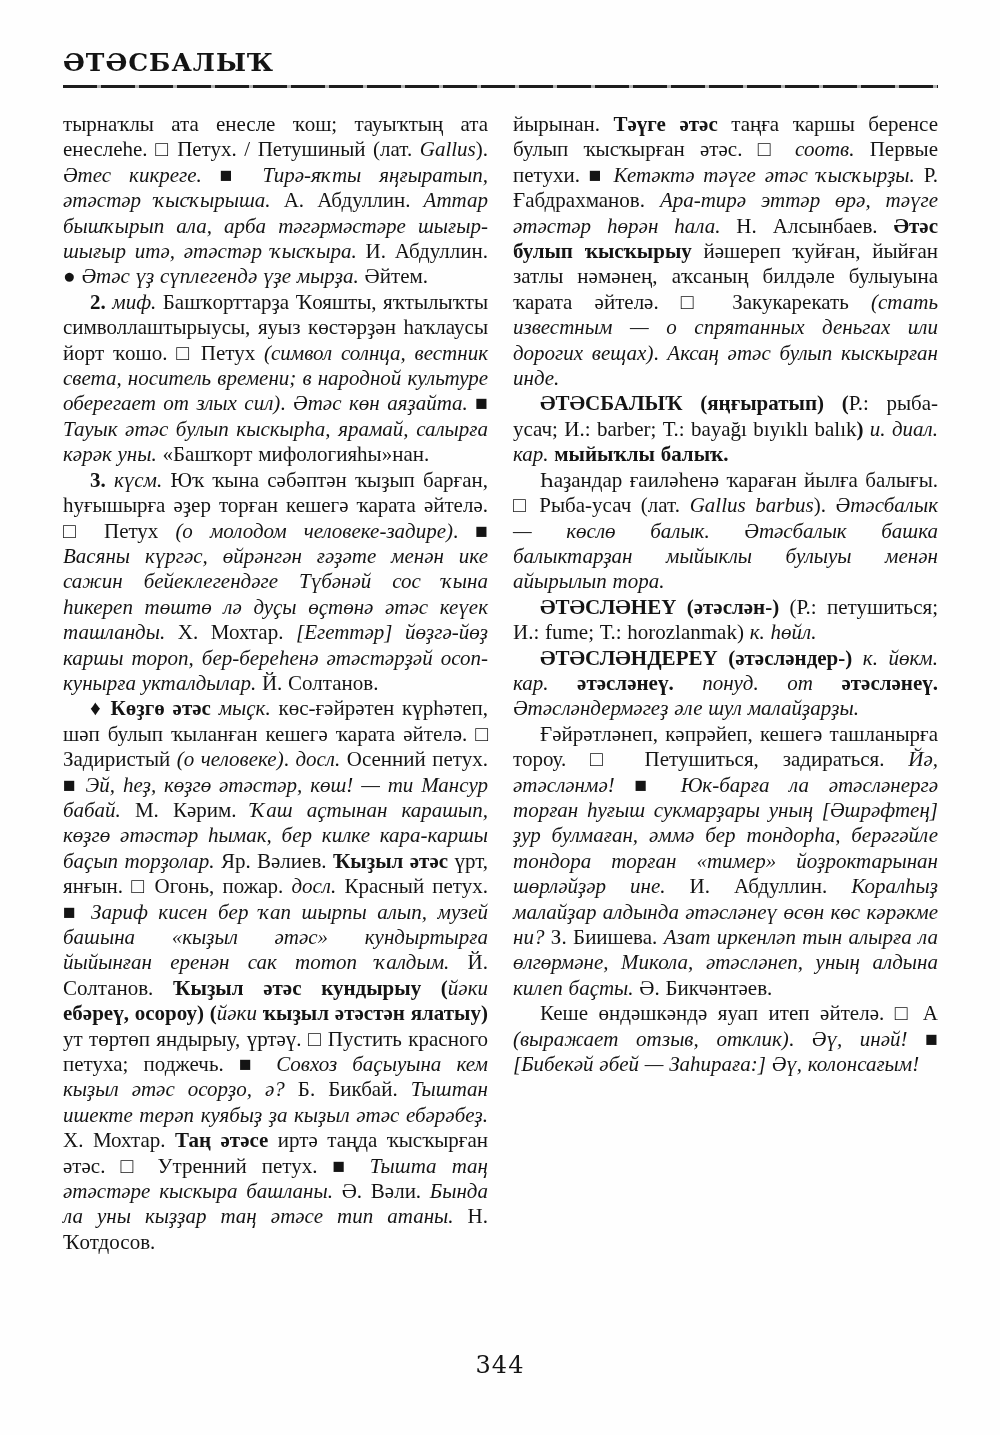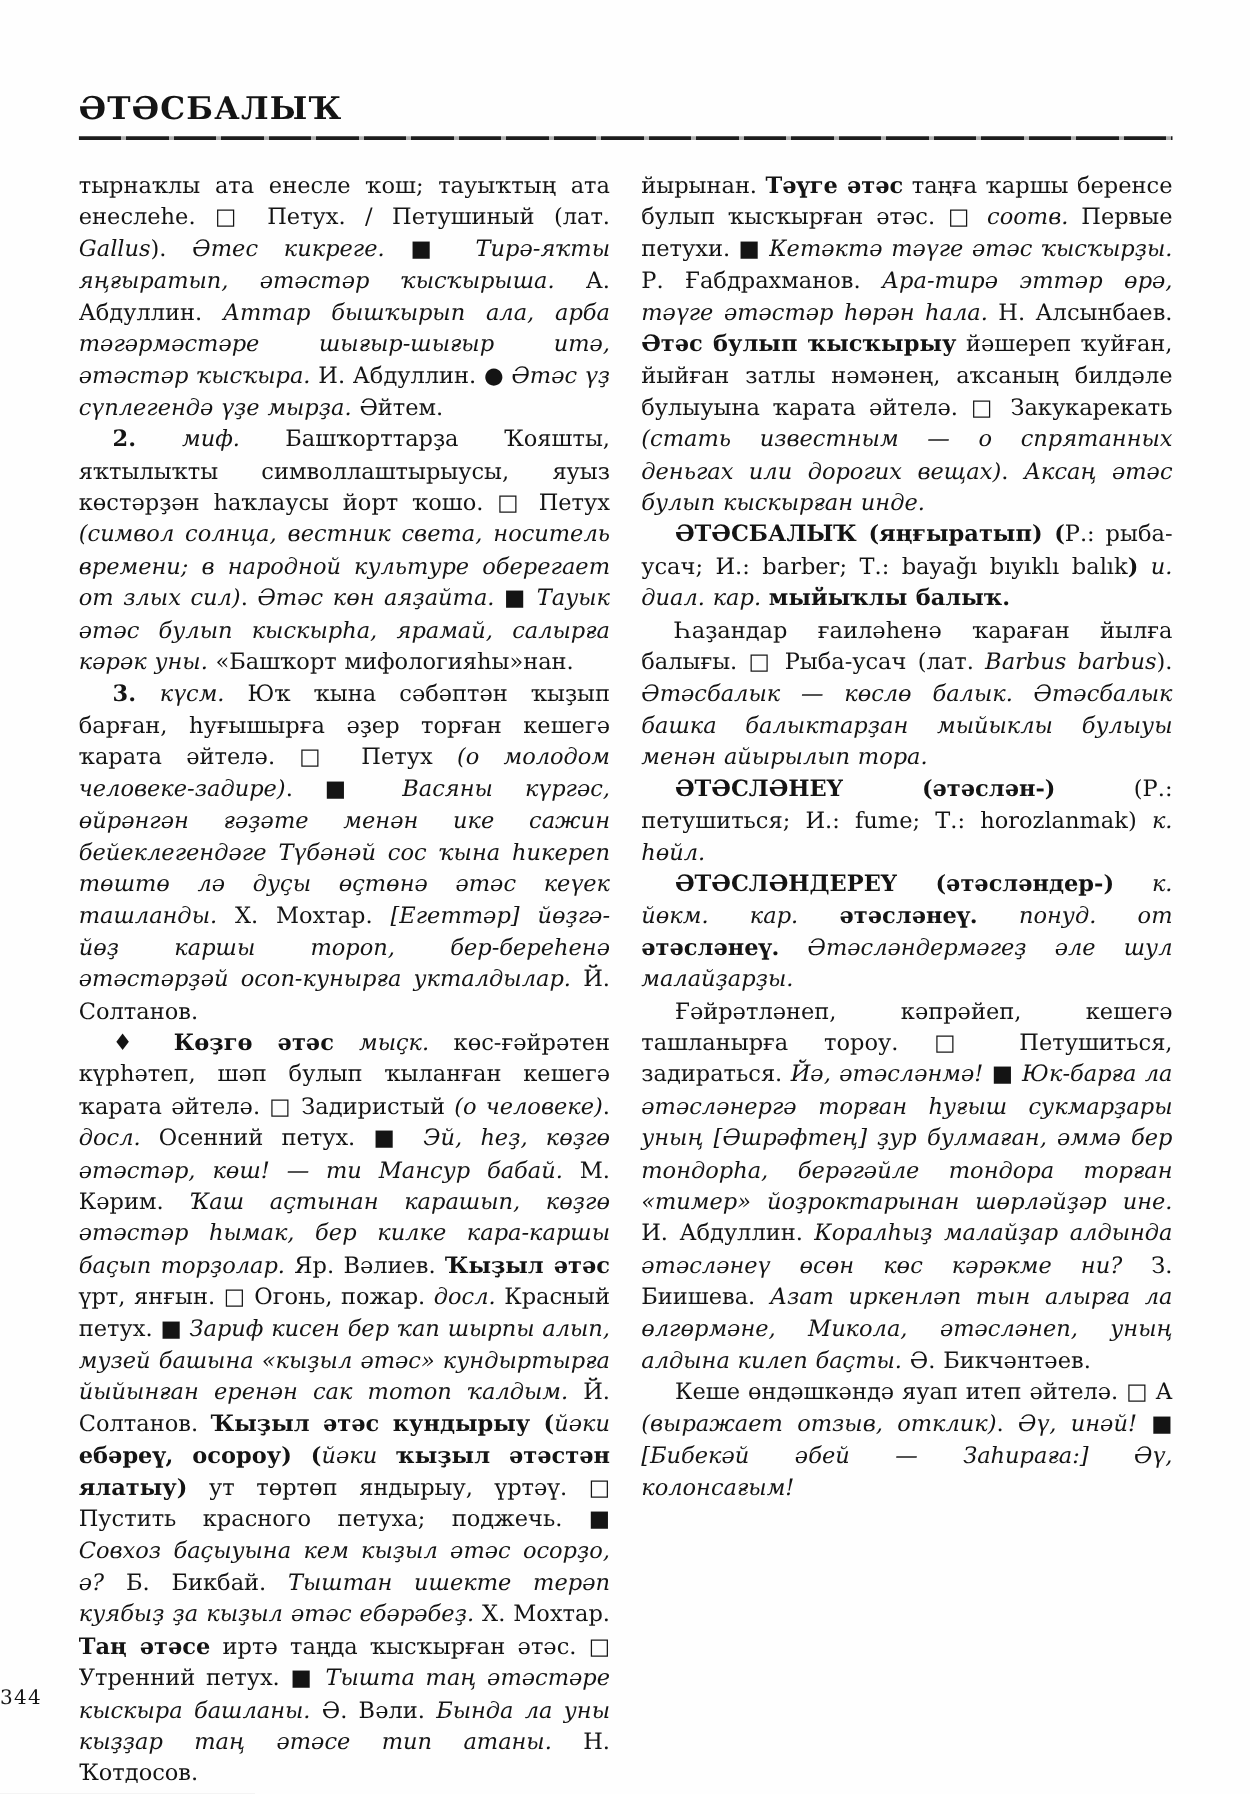--- a/index.html
+++ b/index.html
@@ -9,21 +9,21 @@
   }
   .page {
     position: relative;
     width: 1000px;
     height: 1435px;
     margin: 0 auto;
     background: #fefefe;
     color: #141414;
     font-family: "DejaVu Serif", "Liberation Serif", serif;
     box-sizing: border-box;
-    padding: 74px 62px 0 63px;
+    padding: 50px 62px 0 63px;
     overflow: hidden;
   }
   .running-head {
     font-size: 25px;
     font-weight: bold;
     letter-spacing: 1px;
     line-height: 1;
     margin: 0;
   }
   .header-rule {
@@ -37,37 +37,38 @@
     display: flex;
     gap: 25px;
     margin-top: 24px;
   }
   .col {
     flex: 0 0 425px;
     width: 425px;
   }
   .para {
     margin: 0;
-    font-size: 18px;
+    font-size: 21px;
     line-height: 25.4px;
     text-align: justify;
     text-indent: 27px;
     word-spacing: 0.5px;
+    font-family: Liberation Serif, serif;
   }
   .para.noindent { text-indent: 0; }
   .seg-r { font-weight: normal; font-style: normal; }
   .seg-b { font-weight: bold;   font-style: normal; }
   .seg-i { font-weight: normal; font-style: italic; }
   .page-number {
     position: absolute;
     left: 0;
     right: 0;
-    bottom: 68px;
-    text-align: left;
-    font-size: 16px;
+    bottom: 56px;
+    text-align: center;
+    font-size: 24px;
     letter-spacing: 1px;
   }
 </style>
 </head>
 <body>
 
 <div class="page">
 
   <h1 class="running-head">ӘТӘСБАЛЫҠ</h1>
 
@@ -76,21 +77,21 @@
   <div class="columns">
     <div class="col">
         <p class="para noindent"><span class="seg-r">тырнаҡлы ата енесле ҡош; тауыҡтың ата енеслеһе. □ Петух. / Петушиный (лат. </span><span class="seg-i">Gallus</span><span class="seg-r">). </span><span class="seg-i">Әтес кикреге.</span><span class="seg-r"> ■ </span><span class="seg-i">Тирә-яҡты яңғыратып, әтәстәр ҡысҡырыша.</span><span class="seg-r"> А. Абдуллин. </span><span class="seg-i">Аттар бышҡырып ала, арба тәгәрмәстәре шығыр-шығыр итә, әтәстәр ҡысҡыра.</span><span class="seg-r"> И. Абдуллин. ● </span><span class="seg-i">Әтәс үҙ сүплегендә үҙе мырҙа.</span><span class="seg-r"> Әйтем.</span></p>
         <p class="para"><span class="seg-b">2. </span><span class="seg-i">миф.</span><span class="seg-r"> Башҡорттарҙа Ҡояшты, яҡтылыҡты символлаштырыусы, яуыз көстәрҙән һаҡлаусы йорт ҡошо. □ Петух </span><span class="seg-i">(символ солнца, вестник света, носитель времени; в народной культуре оберегает от злых сил)</span><span class="seg-r">. </span><span class="seg-i">Әтәс көн аяҙайта.</span><span class="seg-r"> ■ </span><span class="seg-i">Тауык әтәс булып кыскырһа, ярамай, салырға кәрәк уны.</span><span class="seg-r"> «Башҡорт мифологияһы»нан.</span></p>
         <p class="para"><span class="seg-b">3. </span><span class="seg-i">күсм.</span><span class="seg-r"> Юҡ ҡына сәбәптән ҡыҙып барған, һуғышырға әҙер торған кешегә ҡарата әйтелә. □ Петух </span><span class="seg-i">(о молодом человеке-задире)</span><span class="seg-r">. ■ </span><span class="seg-i">Васяны күргәс, өйрәнгән ғәҙәте менән ике сажин бейеклегендәге Түбәнәй сос ҡына һикереп төштө лә дуҫы өҫтөнә әтәс кеүек ташланды.</span><span class="seg-r"> Х. Мохтар. </span><span class="seg-i">[Егеттәр] йөҙгә-йөҙ каршы тороп, бер-береһенә әтәстәрҙәй осоп-кунырға укталдылар.</span><span class="seg-r"> Й. Солтанов.</span></p>
         <p class="para"><span class="seg-r">♦ </span><span class="seg-b">Көҙгө әтәс </span><span class="seg-i">мыҫк.</span><span class="seg-r"> көс-ғәйрәтен күрһәтеп, шәп булып ҡыланған кешегә ҡарата әйтелә. □ Задиристый </span><span class="seg-i">(о человеке)</span><span class="seg-r">. </span><span class="seg-i">досл.</span><span class="seg-r"> Осенний петух. ■ </span><span class="seg-i">Эй, һеҙ, көҙгө әтәстәр, көш! — ти Мансур бабай.</span><span class="seg-r"> М. Кәрим. </span><span class="seg-i">Ҡаш аҫтынан карашып, көҙгө әтәстәр һымак, бер килке кара-каршы баҫып торҙолар.</span><span class="seg-r"> Яр. Вәлиев. </span><span class="seg-b">Ҡыҙыл әтәс</span><span class="seg-r"> үрт, янғын. □ Огонь, пожар. </span><span class="seg-i">досл.</span><span class="seg-r"> Красный петух. ■ </span><span class="seg-i">Зариф кисен бер ҡап шырпы алып, музей башына «кыҙыл әтәс» кундыртырға йыйынған еренән сак тотоп ҡалдым.</span><span class="seg-r"> Й. Солтанов. </span><span class="seg-b">Ҡыҙыл әтәс кундырыу (</span><span class="seg-i">йәки</span><span class="seg-b"> ебәреү, осороу) (</span><span class="seg-i">йәки</span><span class="seg-b"> ҡыҙыл әтәстән ялатыу)</span><span class="seg-r"> ут төртөп яндырыу, үртәү. □ Пустить красного петуха; поджечь. ■ </span><span class="seg-i">Совхоз баҫыуына кем кыҙыл әтәс осорҙо, ә?</span><span class="seg-r"> Б. Бикбай. </span><span class="seg-i">Тыштан ишекте терәп куябыҙ ҙа кыҙыл әтәс ебәрәбеҙ.</span><span class="seg-r"> Х. Мохтар. </span><span class="seg-b">Таң әтәсе</span><span class="seg-r"> иртә таңда ҡысҡырған әтәс. □ Утренний петух. ■ </span><span class="seg-i">Тышта таң әтәстәре кыскыра башланы.</span><span class="seg-r"> Ә. Вәли. </span><span class="seg-i">Бында ла уны кыҙҙар таң әтәсе тип атаны.</span><span class="seg-r"> Н. Ҡотдосов. </span></p>
       </div>
     <div class="col">
         <p class="para noindent"><span class="seg-r">йырынан. </span><span class="seg-b">Тәүге әтәс</span><span class="seg-r"> таңға ҡаршы беренсе булып ҡысҡырған әтәс. □ </span><span class="seg-i">соотв.</span><span class="seg-r"> Первые петухи. ■ </span><span class="seg-i">Кетәктә тәүге әтәс ҡысҡырҙы.</span><span class="seg-r"> Р. Ғабдрахманов. </span><span class="seg-i">Ара-тирә эттәр өрә, тәүге әтәстәр һөрән һала.</span><span class="seg-r"> Н. Алсынбаев. </span><span class="seg-b">Әтәс булып ҡысҡырыу</span><span class="seg-r"> йәшереп ҡуйған, йыйған затлы нәмәнең, аҡсаның билдәле булыуына ҡарата әйтелә. □ Закукарекать </span><span class="seg-i">(стать известным — о спрятанных деньгах или дорогих вещах)</span><span class="seg-r">. </span><span class="seg-i">Аксаң әтәс булып кыскырған инде.</span></p>
         <p class="para"><span class="seg-b">ӘТӘСБАЛЫҠ (яңғыратып) (</span><span class="seg-r">Р.: рыба-усач; И.: barber; Т.: bayağı bıyıklı balık</span><span class="seg-b">)</span><span class="seg-i"> и. диал. кар. </span><span class="seg-b">мыйыҡлы балыҡ.</span></p>
-        <p class="para"><span class="seg-r">Һаҙандар ғаиләһенә ҡараған йылға балығы. □ Рыба-усач (лат. </span><span class="seg-i">Barbus barbus</span><span class="seg-r">). </span><span class="seg-i">Әтәсбалык — көслө балык. Әтәсбалык башка балыктарҙан мыйыклы булыуы менән айырылып тора.</span></p>
+        <p class="para"><span class="seg-r">Һаҙандар ғаиләһенә ҡараған йылға балығы. □ Рыба-усач (лат. </span><span class="seg-i">Gallus barbus</span><span class="seg-r">). </span><span class="seg-i">Әтәсбалык — көслө балык. Әтәсбалык башка балыктарҙан мыйыклы булыуы менән айырылып тора.</span></p>
         <p class="para"><span class="seg-b">ӘТӘСЛӘНЕҮ (әтәслән-)</span><span class="seg-r"> (Р.: петушиться; И.: fume; Т.: horozlanmak) </span><span class="seg-i">к. һөйл.</span></p>
         <p class="para"><span class="seg-b">ӘТӘСЛӘНДЕРЕҮ (әтәсләндер-)</span><span class="seg-i"> к. йөкм. кар. </span><span class="seg-b">әтәсләнеү.</span><span class="seg-i"> понуд. от </span><span class="seg-b">әтәсләнеү.</span><span class="seg-i"> Әтәсләндермәгеҙ әле шул малайҙарҙы.</span></p>
         <p class="para"><span class="seg-r">Ғәйрәтләнеп, кәпрәйеп, кешегә ташланырға тороу. □ Петушиться, задираться. </span><span class="seg-i">Йә, әтәсләнмә!</span><span class="seg-r"> ■ </span><span class="seg-i">Юк-барға ла әтәсләнергә торған һуғыш сукмарҙары уның [Әшрәфтең] ҙур булмаған, әммә бер тондорһа, берәгәйле тондора торған «тимер» йоҙроктарынан шөрләйҙәр ине.</span><span class="seg-r"> И. Абдуллин. </span><span class="seg-i">Коралһыҙ малайҙар алдында әтәсләнеү өсөн көс кәрәкме ни?</span><span class="seg-r"> З. Биишева. </span><span class="seg-i">Азат иркенләп тын алырға ла өлгөрмәне, Микола, әтәсләнеп, уның алдына килеп баҫты.</span><span class="seg-r"> Ә. Бикчәнтәев.</span></p>
         <p class="para"><span class="seg-r">Кеше өндәшкәндә яуап итеп әйтелә. □ А </span><span class="seg-i">(выражает отзыв, отклик)</span><span class="seg-r">. </span><span class="seg-i">Әү, инәй!</span><span class="seg-r"> ■ </span><span class="seg-i">[Бибекәй әбей — Заһираға:] Әү, колонсағым!</span></p>
       </div>
   </div>
 
   <div class="page-number">344</div>
 
 </div>

